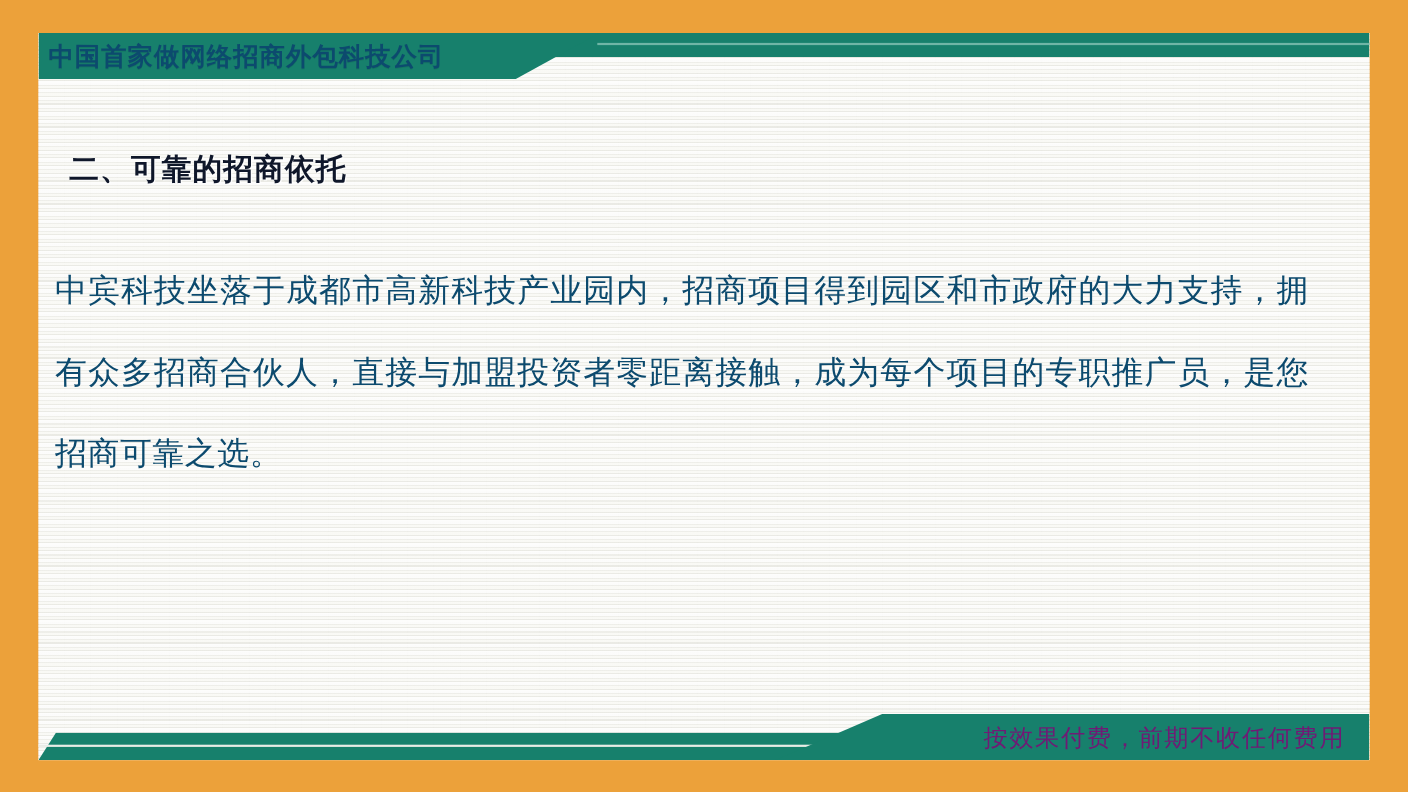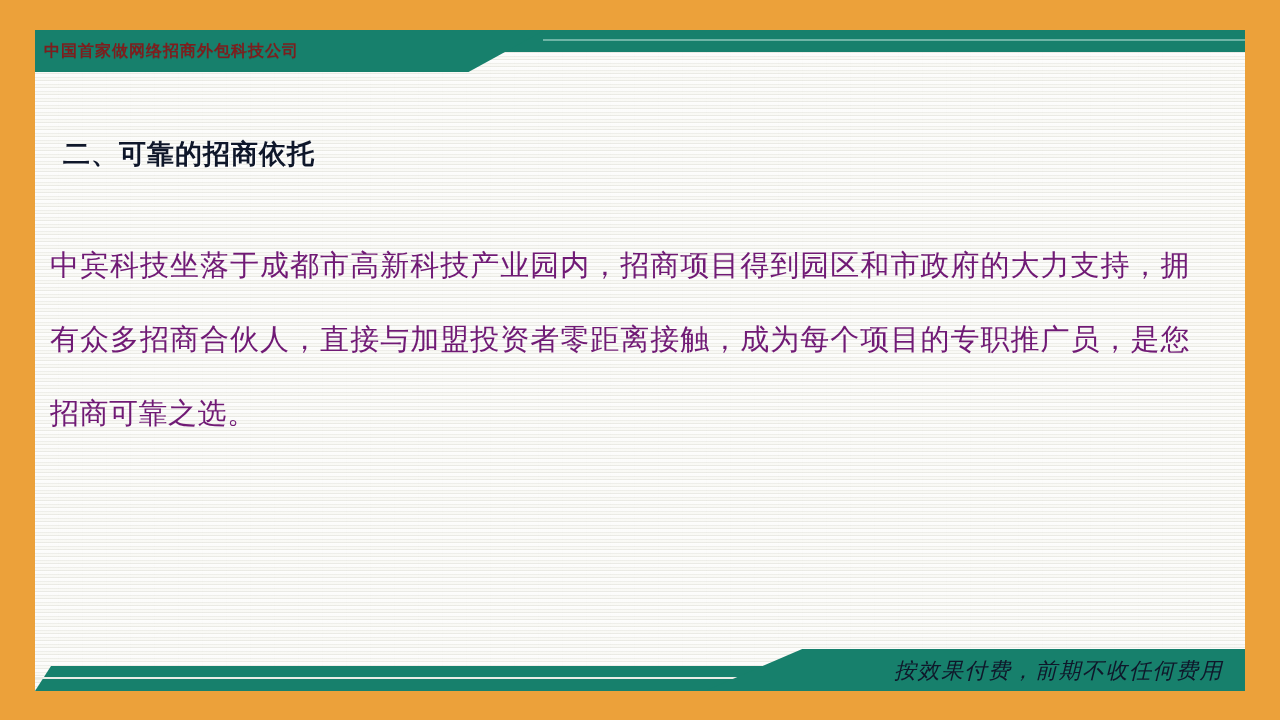--- a/index.html
+++ b/index.html
@@ -82,23 +82,23 @@
     left: 508px;
     top: 9px;
     width: 735px;
     height: 2px;
     background: #6fb5a6;
   }
   .header-title {
     position: absolute;
     left: 9px;
     top: 5px;
-    font-size: 16px;
+    font-size: 23px;
     font-weight: bold;
-    color: #7f1d1d;
+    color: #0c4a6e;
     letter-spacing: 1px;
     line-height: 32px;
     white-space: nowrap;
     text-shadow: 0 1px 0 rgba(0,0,0,0.08);
   }
 
   
   .section-title {
     position: absolute;
     left: 63px;
@@ -113,21 +113,21 @@
 
   
   .body-text {
     position: absolute;
     left: 50px;
     top: 228px;
     width: 1140px;
     font-family: "Liberation Serif", "DejaVu Serif", serif;
     font-size: 29px;
     line-height: 74px;
-    color: #701a75;
+    color: #0c4a6e;
     text-align: justify;
     text-justify: inter-character;
     letter-spacing: 0.5px;
   }
 
   
   .footer-band {
     position: absolute;
     left: 35px;
     bottom: 29px;
@@ -159,25 +159,24 @@
     bottom: 12px;
     width: 715px;
     height: 2px;
     background: #e9ece6;
   }
   .footer-text {
     position: absolute;
     right: 22px;
     bottom: 5px;
     font-size: 22px;
-    color: #0f172a;
+    color: #701a75;
     letter-spacing: 1.5px;
     white-space: nowrap;
     line-height: 30px;
-    font-style: italic;
   }
 </style>
 </head>
 <body>
 
 <div id="slide">
 
   <div class="paper"></div>
 
   <div class="header-band">

